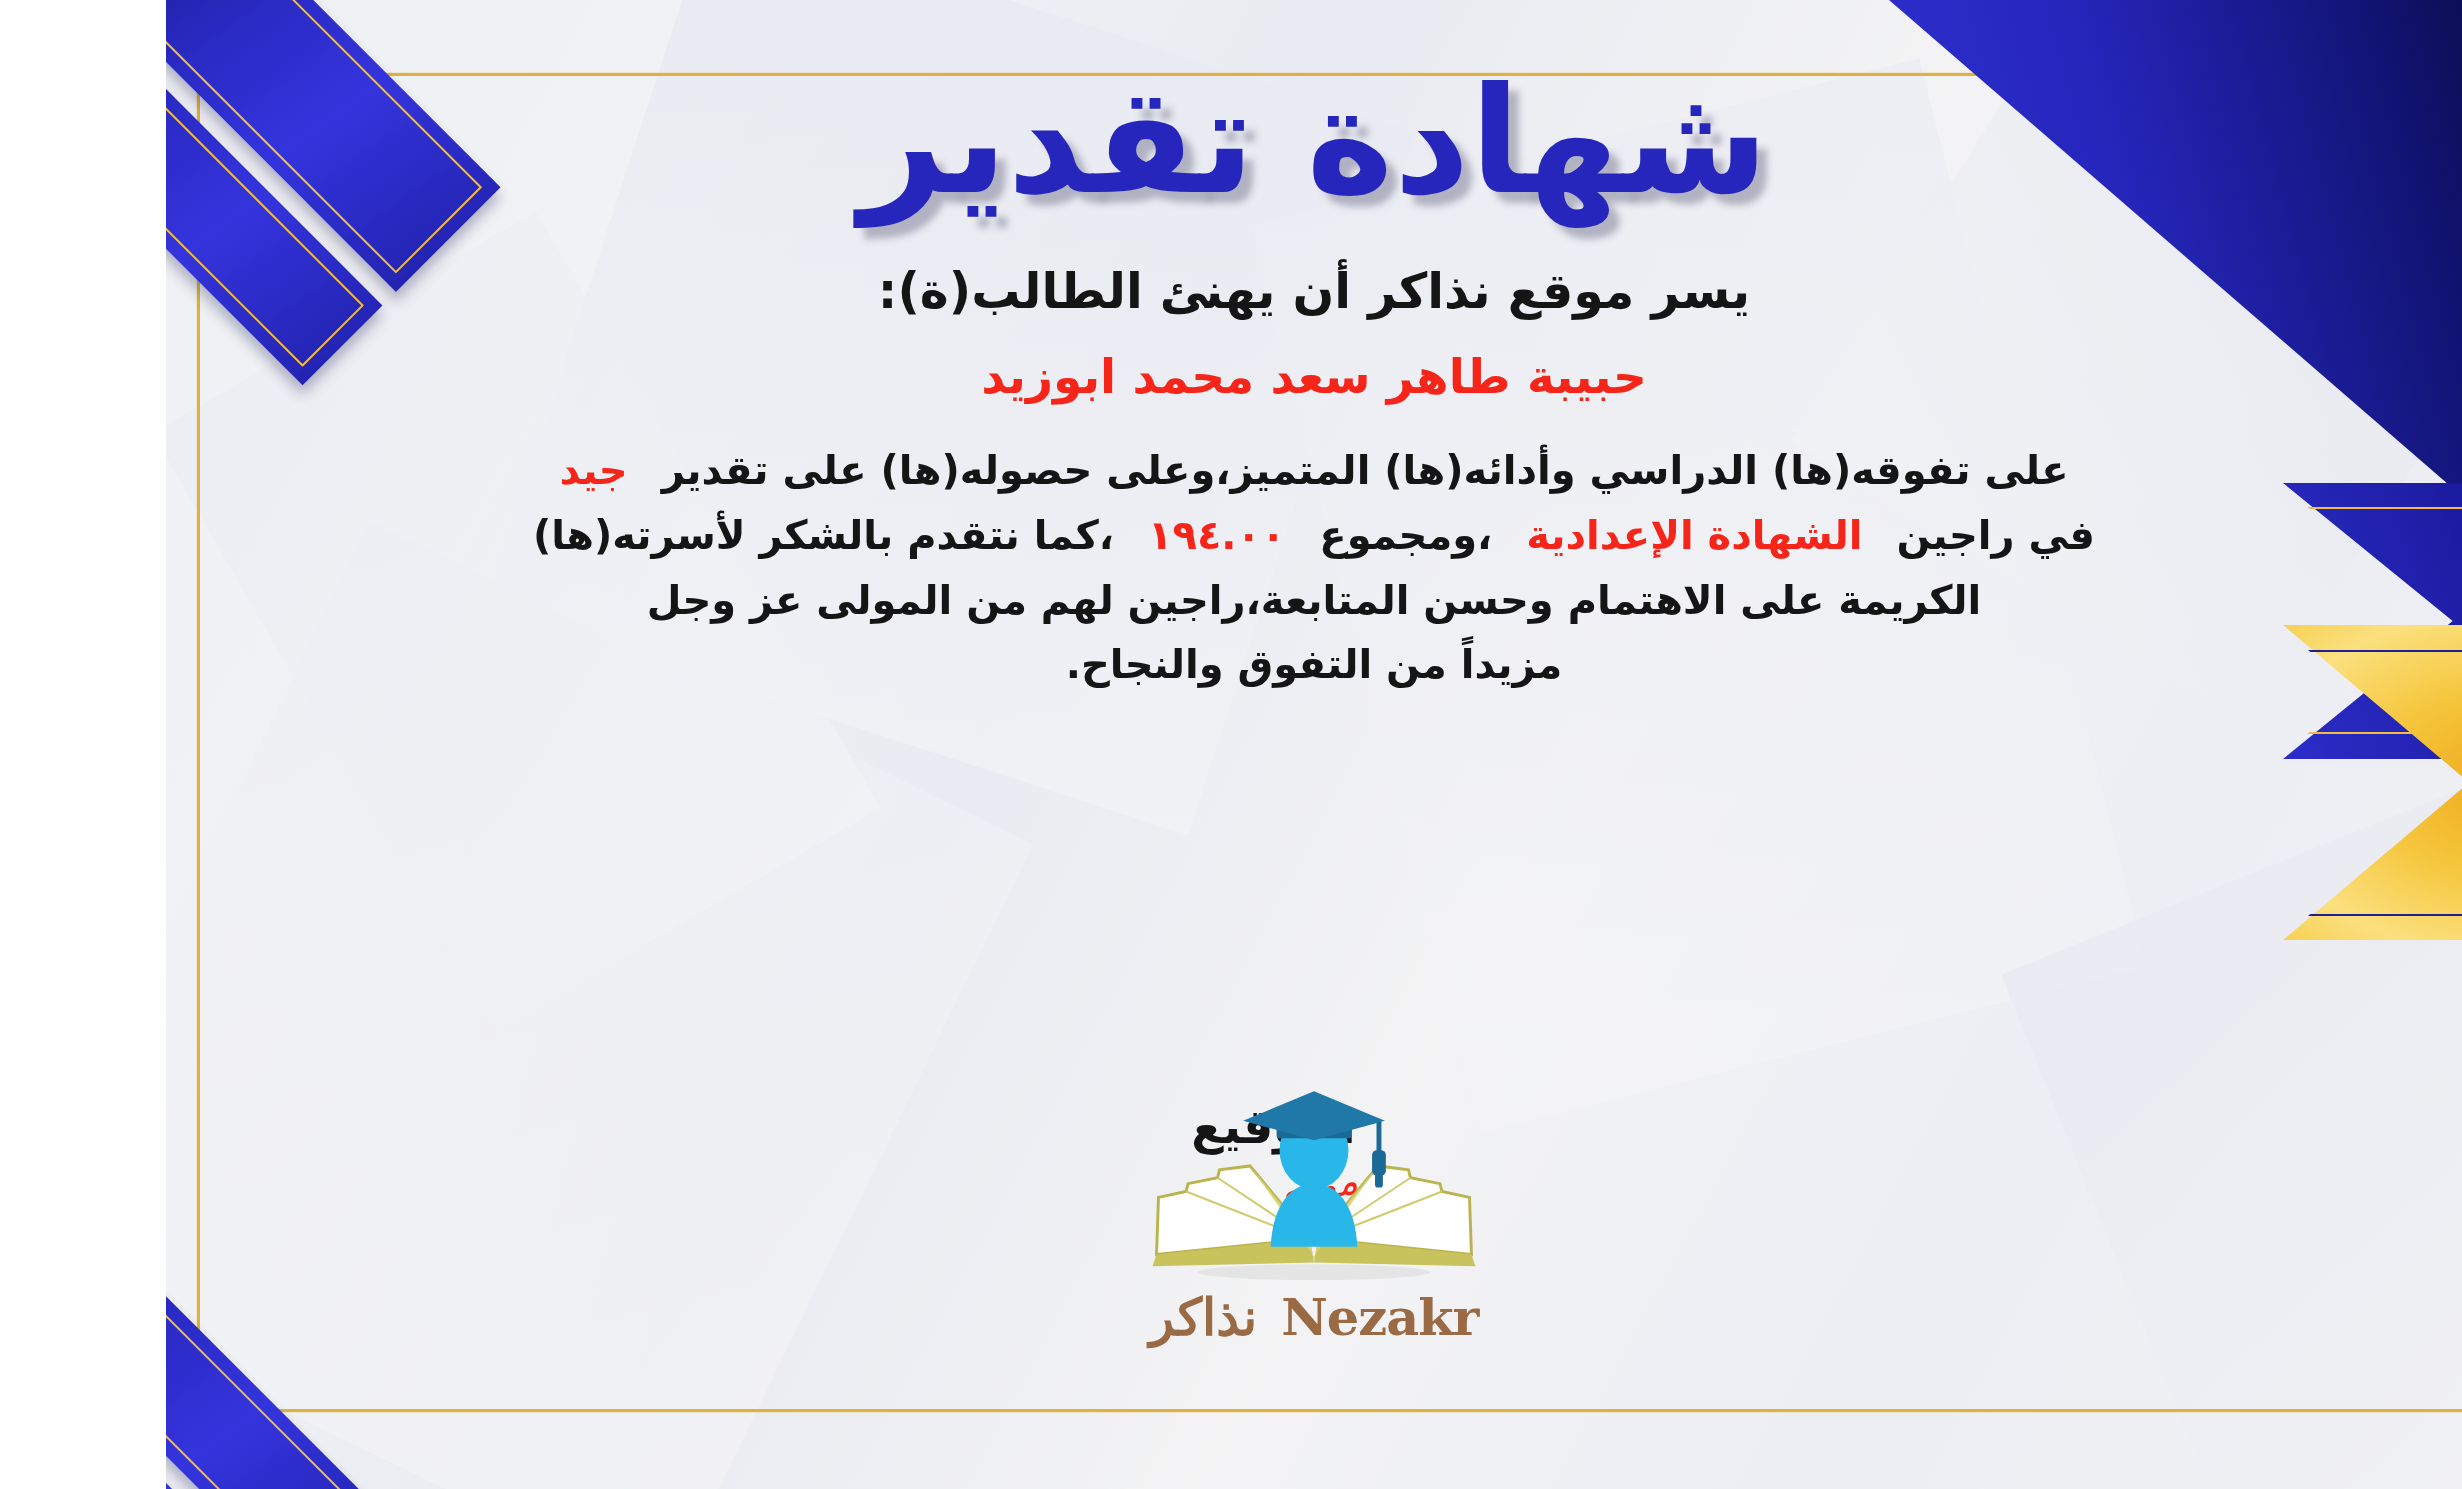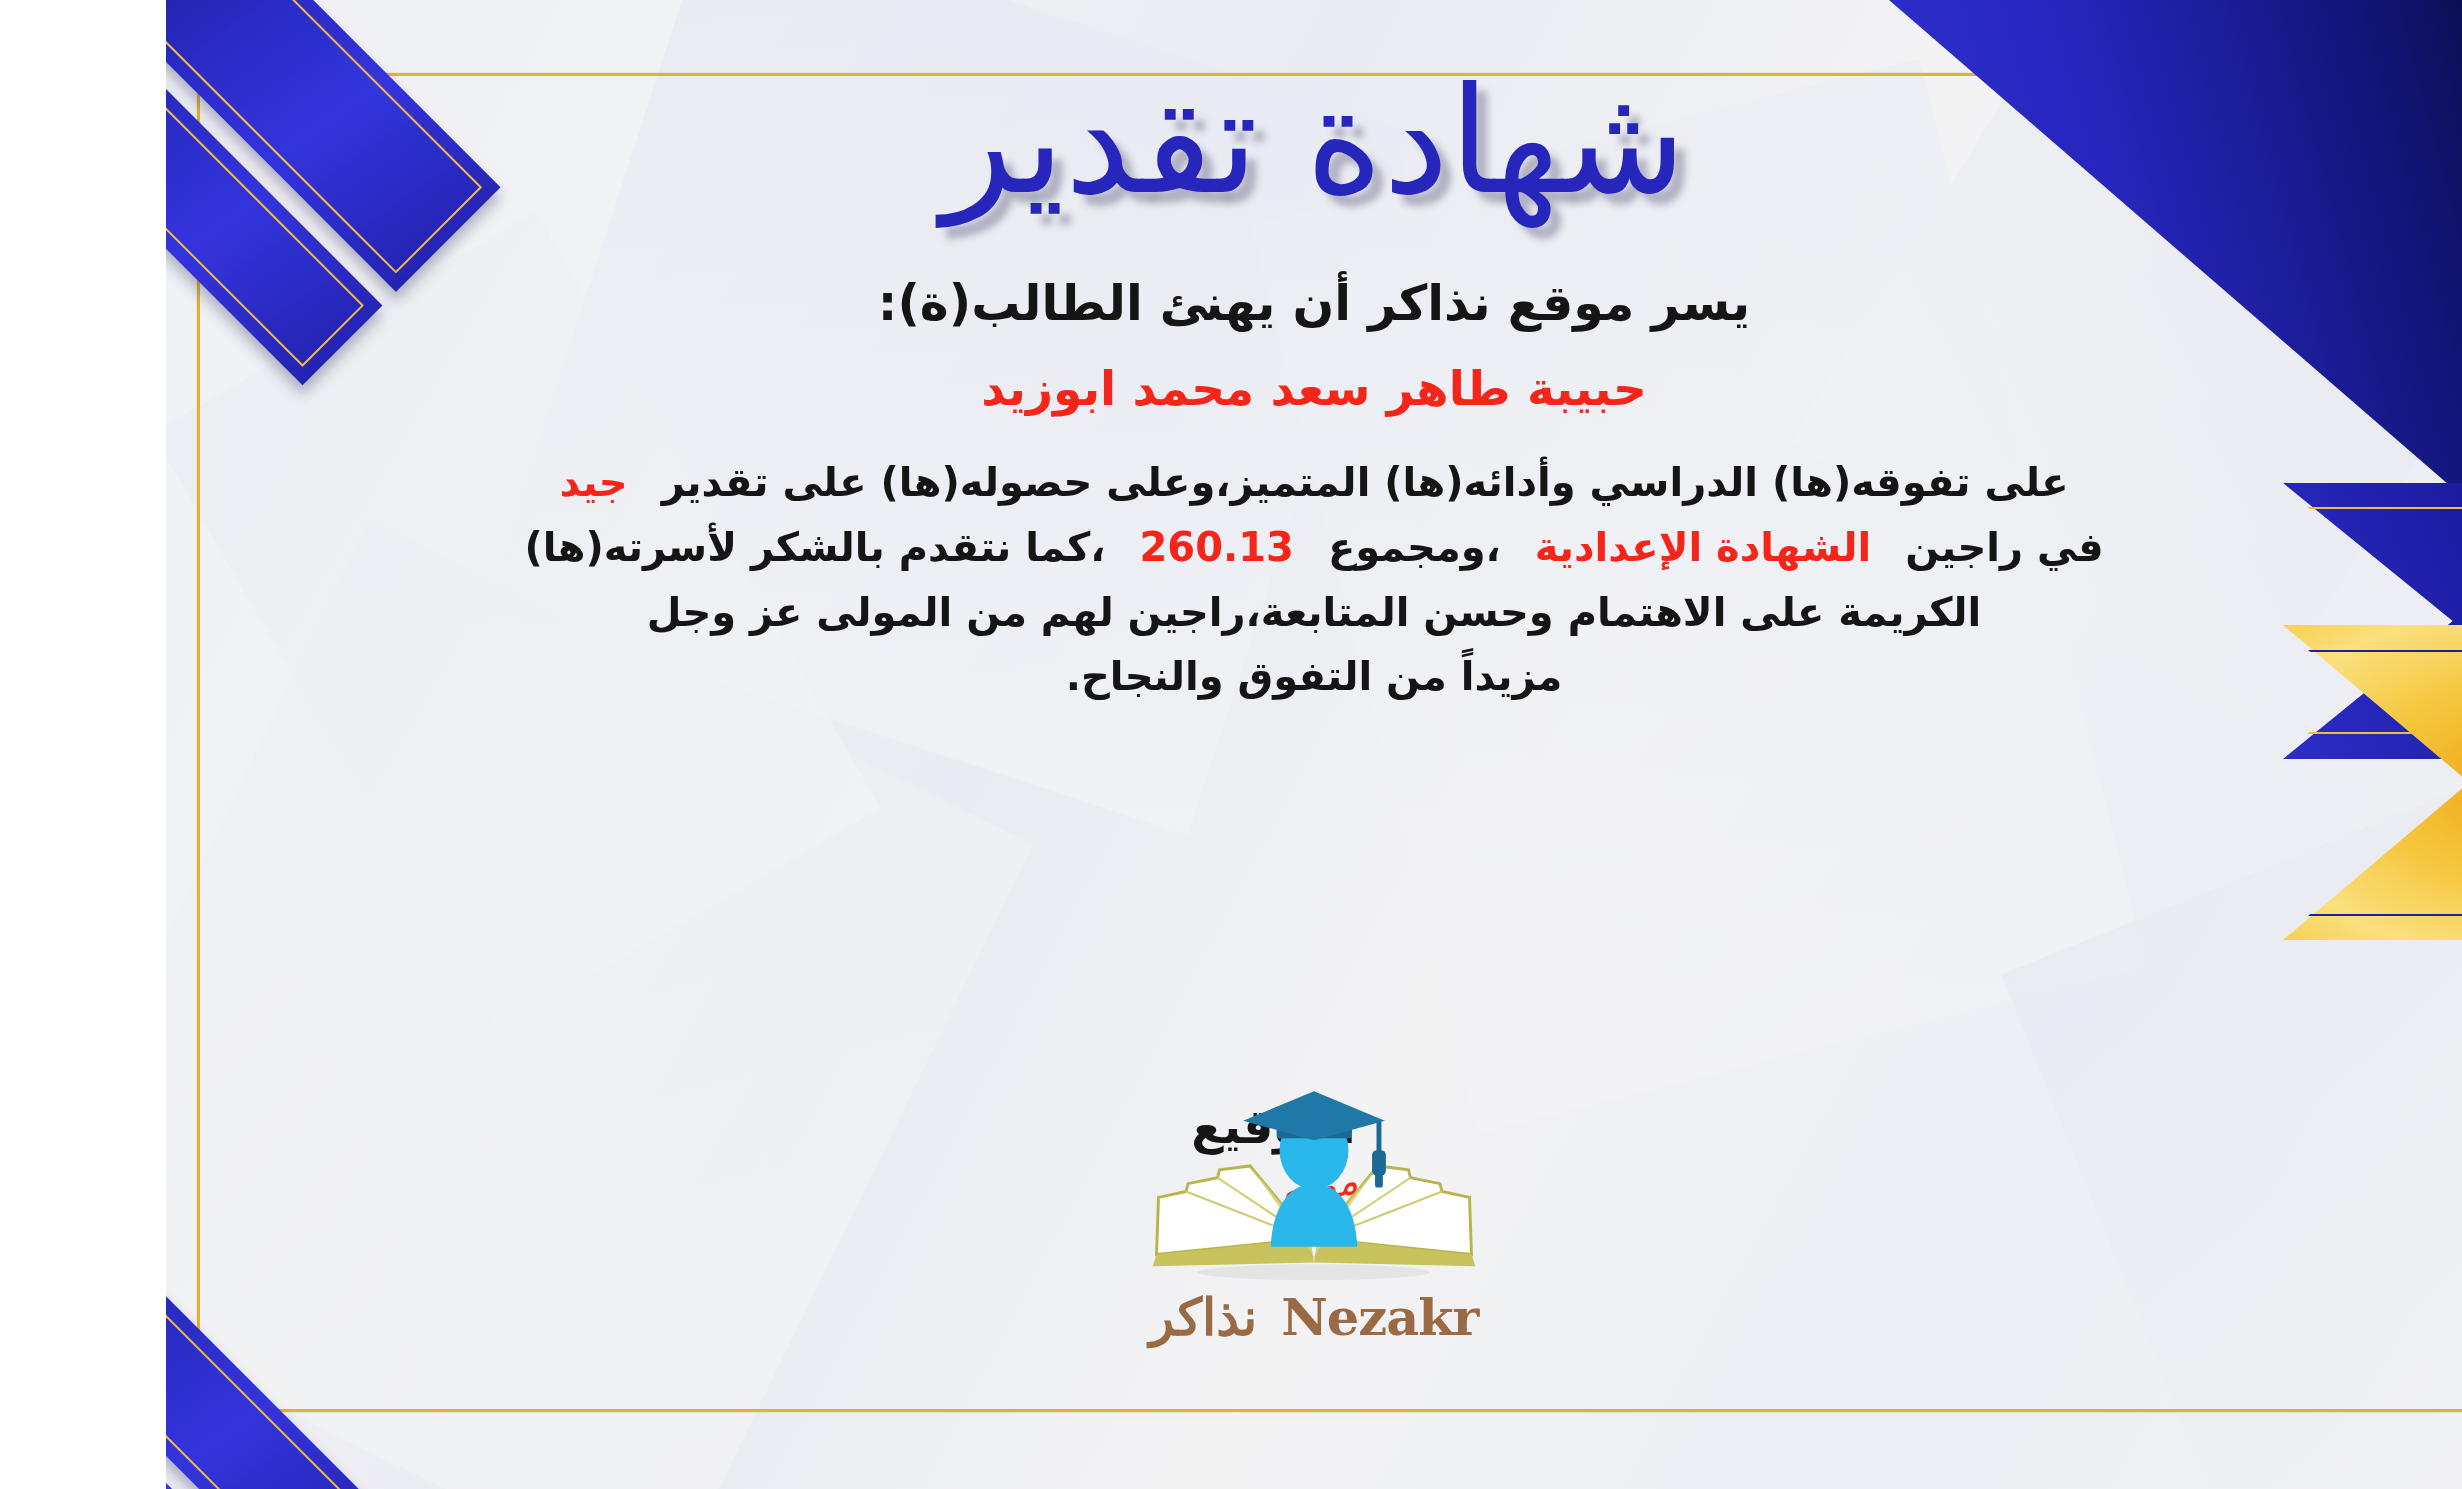--- a/index.html
+++ b/index.html
@@ -127,27 +127,27 @@
   .content {
     position:absolute; inset:0;
     display:flex; flex-direction:column;
     align-items:center;
     padding-top:64px;
   }
 
   .title {
     color:#2626bd;
     font-size:148px;
-    font-weight:400;
+    font-weight:700;
     line-height:1.05;
     letter-spacing:-3px;
     text-shadow:10.8px 10.8px 7.9px rgba(90,90,120,.40);
     white-space:nowrap;
     font-family:"DejaVu Sans","Liberation Sans",sans-serif;
-    margin-bottom:56px;
+    margin-bottom:44px;
   }
 
   .intro {
     color:#151515;
     font-size:49px;
     font-weight:700;
     margin-bottom:28.6px;
     white-space:nowrap;
   }
 
@@ -271,21 +271,21 @@
 
     <div class="student-name">حبيبة طاهر سعد محمد ابوزيد</div>
 
     <div class="body-block">
 
       <span class="body-line">
         <span>على تفوقه(ها) الدراسي وأدائه(ها) المتميز،وعلى حصوله(ها) على تقدير</span><span class="sp"></span><span class="hl">جيد</span>
       </span>
 
       <span class="body-line">
-        <span>في راجين</span><span class="sp"></span><span class="hl">الشهادة الإعدادية</span><span class="sp"></span><span>،ومجموع</span><span class="sp"></span><span class="hl">260.13</span><span class="sp"></span><span>،كما نتقدم بالشكر لأسرته(ها)</span>
+        <span>في راجين</span><span class="sp"></span><span class="hl">الشهادة الإعدادية</span><span class="sp"></span><span>،ومجموع</span><span class="sp"></span><span class="hl">١٩٤.٠٠</span><span class="sp"></span><span>،كما نتقدم بالشكر لأسرته(ها)</span>
       </span>
 
       <span class="body-line">الكريمة على الاهتمام وحسن المتابعة،راجين لهم من المولى عز وجل</span>
 
       <span class="body-line">مزيداً من التفوق والنجاح.</span>
 
     </div>
   </div>
 
   <div class="footer">

